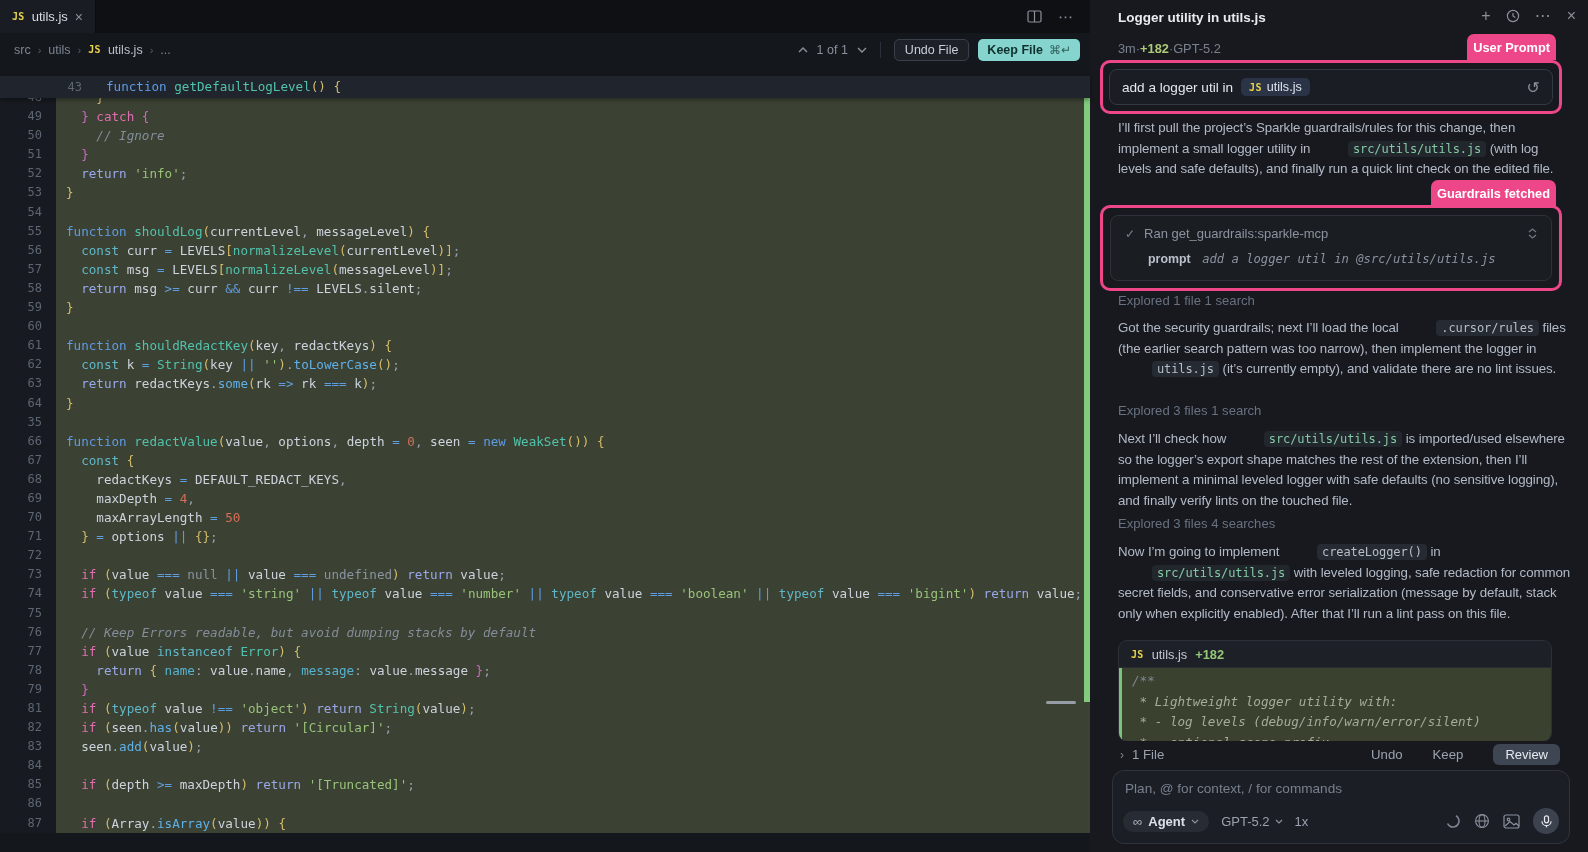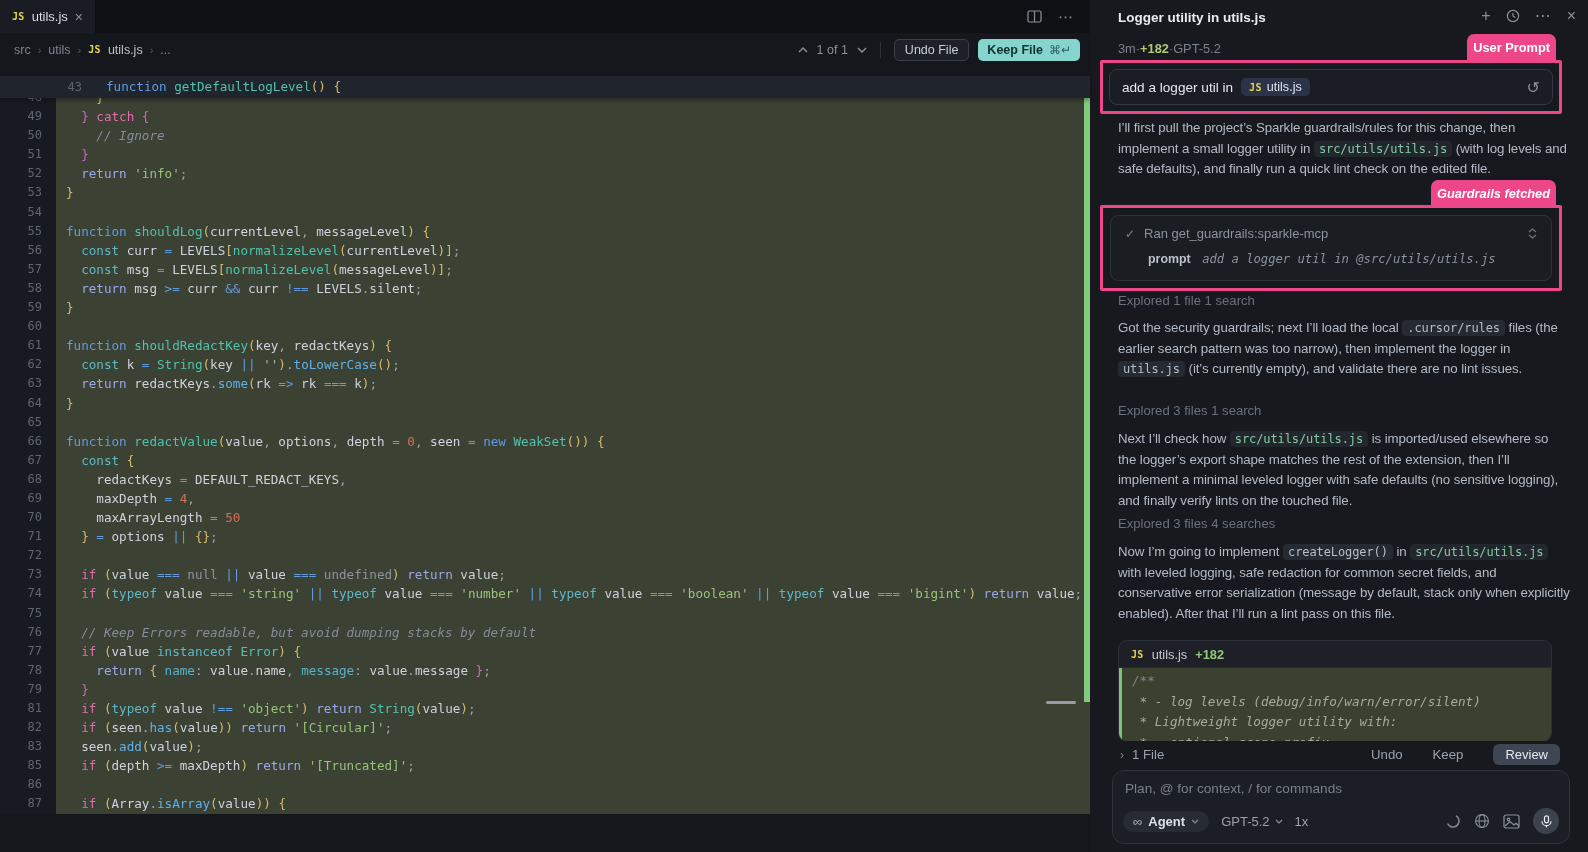--- a/index.html
+++ b/index.html
@@ -47,30 +47,30 @@
   
   .panel { position:absolute; left:1090px; top:0; width:498px; height:852px; background:#17191f; }
   .panel-header { position:absolute; left:28px; top:10px; color:#e8ebf0; font-size:13.5px; font-weight:700; }
   .panel-icons { position:absolute; right:12px; top:8px; display:flex; align-items:center; gap:15px; color:#8a919d; }
   .pi { font-size:16px; line-height:1; cursor:pointer; color:#8a919d; }
   .meta-row { position:absolute; left:28px; top:41px; display:flex; gap:0; font-size:12.8px; color:#7a828e; }
   .meta-added { color:#adc978; font-weight:600; }
 
   .pink-label { position:absolute; right:32px; height:26px; background:#ee4789; color:#fff; font-size:12.8px; font-weight:700; display:flex; align-items:center; padding:0 6px; border-radius:7px 7px 0 0; z-index:5; }
   .lbl-user-prompt { top:34px; }
-  .lbl-guardrails { top:180px;font-style:italic; }
-  .pink-box { position:absolute; left:10px; width:462px; border:3px solid #ee4789; border-radius:2px; z-index:4; background:#17191f; }
+  .lbl-guardrails { top:180px; }
+  .pink-box { position:absolute; left:10px; width:462px; border:3px solid #ee4789; border-radius:10px; z-index:4; background:#17191f; }
   .box-prompt { top:60px; height:54px; padding:6px; }
   .prompt-field { height:100%; background:#1a1d23; border:1px solid #343a45; border-radius:8px; display:flex; align-items:center; padding:0 12px; gap:8px; }
   .prompt-text { color:#e4e8ee; font-size:13.6px; }
   .file-chip { display:inline-flex; align-items:center; gap:5px; background:#2b3446; border-radius:5px; padding:2px 8px; color:#dfe4ec; font-size:12.6px; }
   .undo-arrow { margin-left:auto; color:#8a919d; font-size:16px; cursor:pointer; }
 
   .para { position:absolute; left:28px; width:452px; color:#b2bac6; font-size:13.3px; line-height:20.7px; letter-spacing:-0.1px; }
-  .chip { font-family:"DejaVu Sans Mono", monospace; font-size:12px; background:#262b33; color:#b6bec9; border-radius:4px; padding:1px 5px; overflow-wrap:anywhere; }
+  .chip { font-family:"DejaVu Sans Mono", monospace; font-size:12px; background:#262b33; color:#b6bec9; border-radius:4px; padding:1px 5px; overflow-wrap:anywhere;margin-left:34px; }
   .chip.green { color:#85c9a4; background:#21272c; }
 
   .box-tool { top:205px; height:86px; padding:7px; }
   .tool-inner { height:100%; border:1px solid #2c313b; border-radius:8px; background:#1a1d22; padding:10px 14px; }
   .tool-row1 { display:flex; align-items:center; gap:9px; color:#8b93a0; font-size:13px; }
   .tool-check { color:#778090; font-size:12px; }
   .tool-expand { margin-left:auto; display:flex; flex-direction:column; gap:1px; }
   .tool-row2 { margin-top:11px; padding-left:23px; font-size:12.4px; color:#8b93a0; }
   .tool-key { font-weight:700; color:#b9c0cb; margin-right:8px; }
   .tool-val { font-family:"DejaVu Sans Mono", monospace; font-style:italic; font-size:12.2px; }
@@ -175,38 +175,39 @@
         <div class="crow"><span class="gut">55</span><span class="ctx"><span class="tk-kb">function</span><span class="tk-fn"> shouldLog</span><span class="tk-py">(</span><span class="tk-v">currentLevel</span><span class="tk-pu">,</span><span class="tk-v"> messageLevel</span><span class="tk-py">) {</span></span></div>
         <div class="crow"><span class="gut">56</span><span class="ctx"><span class="tk-kc">  const</span><span class="tk-v"> curr </span><span class="tk-o">=</span><span class="tk-v"> LEVELS</span><span class="tk-py">[</span><span class="tk-fn">normalizeLevel</span><span class="tk-py">(</span><span class="tk-v">currentLevel</span><span class="tk-py">)]</span><span class="tk-pu">;</span></span></div>
         <div class="crow"><span class="gut">57</span><span class="ctx"><span class="tk-kc">  const</span><span class="tk-v"> msg </span><span class="tk-o">=</span><span class="tk-v"> LEVELS</span><span class="tk-py">[</span><span class="tk-fn">normalizeLevel</span><span class="tk-py">(</span><span class="tk-v">messageLevel</span><span class="tk-py">)]</span><span class="tk-pu">;</span></span></div>
         <div class="crow"><span class="gut">58</span><span class="ctx"><span class="tk-kr">  return</span><span class="tk-v"> msg </span><span class="tk-o">&gt;=</span><span class="tk-v"> curr </span><span class="tk-o">&amp;&amp;</span><span class="tk-v"> curr </span><span class="tk-o">!==</span><span class="tk-v"> LEVELS</span><span class="tk-pu">.</span><span class="tk-v">silent</span><span class="tk-pu">;</span></span></div>
         <div class="crow"><span class="gut">59</span><span class="ctx"><span class="tk-py">}</span></span></div>
         <div class="crow"><span class="gut">60</span><span class="ctx"></span></div>
         <div class="crow"><span class="gut">61</span><span class="ctx"><span class="tk-kb">function</span><span class="tk-fn"> shouldRedactKey</span><span class="tk-py">(</span><span class="tk-v">key</span><span class="tk-pu">,</span><span class="tk-v"> redactKeys</span><span class="tk-py">) {</span></span></div>
         <div class="crow"><span class="gut">62</span><span class="ctx"><span class="tk-kc">  const</span><span class="tk-v"> k </span><span class="tk-o">=</span><span class="tk-fn"> String</span><span class="tk-py">(</span><span class="tk-v">key </span><span class="tk-o">||</span><span class="tk-s"> ''</span><span class="tk-py">)</span><span class="tk-pu">.</span><span class="tk-me">toLowerCase</span><span class="tk-py">()</span><span class="tk-pu">;</span></span></div>
         <div class="crow"><span class="gut">63</span><span class="ctx"><span class="tk-kr">  return</span><span class="tk-v"> redactKeys</span><span class="tk-pu">.</span><span class="tk-me">some</span><span class="tk-py">(</span><span class="tk-v">rk </span><span class="tk-o">=&gt;</span><span class="tk-v"> rk </span><span class="tk-o">===</span><span class="tk-v"> k</span><span class="tk-py">)</span><span class="tk-pu">;</span></span></div>
         <div class="crow"><span class="gut">64</span><span class="ctx"><span class="tk-py">}</span></span></div>
-        <div class="crow"><span class="gut">65</span><span class="ctx"></span></div>
+        <div class="crow"><span class="gut">35</span><span class="ctx"></span></div>
         <div class="crow"><span class="gut">66</span><span class="ctx"><span class="tk-kb">function</span><span class="tk-fn"> redactValue</span><span class="tk-py">(</span><span class="tk-v">value</span><span class="tk-pu">,</span><span class="tk-v"> options</span><span class="tk-pu">,</span><span class="tk-v"> depth </span><span class="tk-o">=</span><span class="tk-n"> 0</span><span class="tk-pu">,</span><span class="tk-v"> seen </span><span class="tk-o">=</span><span class="tk-kb"> new</span><span class="tk-fn"> WeakSet</span><span class="tk-py">()</span><span class="tk-py">) {</span></span></div>
         <div class="crow"><span class="gut">67</span><span class="ctx"><span class="tk-kc">  const</span><span class="tk-py"> {</span></span></div>
         <div class="crow"><span class="gut">68</span><span class="ctx"><span class="tk-v">    redactKeys </span><span class="tk-o">=</span><span class="tk-v"> DEFAULT_REDACT_KEYS</span><span class="tk-pu">,</span></span></div>
         <div class="crow"><span class="gut">69</span><span class="ctx"><span class="tk-v">    maxDepth </span><span class="tk-o">=</span><span class="tk-n"> 4</span><span class="tk-pu">,</span></span></div>
         <div class="crow"><span class="gut">70</span><span class="ctx"><span class="tk-v">    maxArrayLength </span><span class="tk-o">=</span><span class="tk-n"> 50</span></span></div>
         <div class="crow"><span class="gut">71</span><span class="ctx"><span class="tk-py">  }</span><span class="tk-o"> =</span><span class="tk-v"> options </span><span class="tk-o">||</span><span class="tk-py"> {}</span><span class="tk-pu">;</span></span></div>
         <div class="crow"><span class="gut">72</span><span class="ctx"></span></div>
         <div class="crow"><span class="gut">73</span><span class="ctx"><span class="tk-kp">  if</span><span class="tk-py"> (</span><span class="tk-v">value </span><span class="tk-o">===</span><span class="tk-u"> null </span><span class="tk-o">||</span><span class="tk-v"> value </span><span class="tk-o">===</span><span class="tk-u"> undefined</span><span class="tk-py">)</span><span class="tk-kr"> return</span><span class="tk-v"> value</span><span class="tk-pu">;</span></span></div>
         <div class="crow"><span class="gut">74</span><span class="ctx"><span class="tk-kp">  if</span><span class="tk-py"> (</span><span class="tk-kc">typeof</span><span class="tk-v"> value </span><span class="tk-o">===</span><span class="tk-s"> 'string'</span><span class="tk-o"> ||</span><span class="tk-kc"> typeof</span><span class="tk-v"> value </span><span class="tk-o">===</span><span class="tk-s"> 'number'</span><span class="tk-o"> ||</span><span class="tk-kc"> typeof</span><span class="tk-v"> value </span><span class="tk-o">===</span><span class="tk-s"> 'boolean'</span><span class="tk-o"> ||</span><span class="tk-kc"> typeof</span><span class="tk-v"> value </span><span class="tk-o">===</span><span class="tk-s"> 'bigint'</span><span class="tk-py">)</span><span class="tk-kr"> return</span><span class="tk-v"> value</span><span class="tk-pu">;</span></span></div>
         <div class="crow"><span class="gut">75</span><span class="ctx"></span></div>
         <div class="crow"><span class="gut">76</span><span class="ctx"><span class="tk-c">  // Keep Errors readable, but avoid dumping stacks by default</span></span></div>
         <div class="crow"><span class="gut">77</span><span class="ctx"><span class="tk-kp">  if</span><span class="tk-py"> (</span><span class="tk-v">value </span><span class="tk-kc">instanceof</span><span class="tk-fn"> Error</span><span class="tk-py">)</span><span class="tk-py"> {</span></span></div>
         <div class="crow"><span class="gut">78</span><span class="ctx"><span class="tk-kr">    return</span><span class="tk-py"> {</span><span class="tk-pr"> name</span><span class="tk-pu">:</span><span class="tk-v"> value</span><span class="tk-pu">.</span><span class="tk-v">name</span><span class="tk-pu">,</span><span class="tk-pr"> message</span><span class="tk-pu">:</span><span class="tk-v"> value</span><span class="tk-pu">.</span><span class="tk-v">message</span><span class="tk-pm"> }</span><span class="tk-pu">;</span></span></div>
         <div class="crow"><span class="gut">79</span><span class="ctx"><span class="tk-pm">  }</span></span></div>
         <div class="crow"><span class="gut">81</span><span class="ctx"><span class="tk-kp">  if</span><span class="tk-py"> (</span><span class="tk-kc">typeof</span><span class="tk-v"> value </span><span class="tk-o">!==</span><span class="tk-s"> 'object'</span><span class="tk-py">)</span><span class="tk-kr"> return</span><span class="tk-fn"> String</span><span class="tk-py">(</span><span class="tk-v">value</span><span class="tk-py">)</span><span class="tk-pu">;</span></span></div>
         <div class="crow"><span class="gut">82</span><span class="ctx"><span class="tk-kp">  if</span><span class="tk-py"> (</span><span class="tk-v">seen</span><span class="tk-pu">.</span><span class="tk-me">has</span><span class="tk-py">(</span><span class="tk-v">value</span><span class="tk-py">))</span><span class="tk-kr"> return</span><span class="tk-s"> '[Circular]'</span><span class="tk-pu">;</span></span></div>
         <div class="crow"><span class="gut">83</span><span class="ctx"><span class="tk-v">  seen</span><span class="tk-pu">.</span><span class="tk-me">add</span><span class="tk-py">(</span><span class="tk-v">value</span><span class="tk-py">)</span><span class="tk-pu">;</span></span></div>
+        <div class="crow"><span class="gut">84</span><span class="ctx"></span></div>
         <div class="crow"><span class="gut">85</span><span class="ctx"><span class="tk-kp">  if</span><span class="tk-py"> (</span><span class="tk-v">depth </span><span class="tk-o">&gt;=</span><span class="tk-v"> maxDepth</span><span class="tk-py">)</span><span class="tk-kr"> return</span><span class="tk-s"> '[Truncated]'</span><span class="tk-pu">;</span></span></div>
         <div class="crow"><span class="gut">86</span><span class="ctx"></span></div>
         <div class="crow"><span class="gut">87</span><span class="ctx"><span class="tk-kp">  if</span><span class="tk-py"> (</span><span class="tk-v">Array</span><span class="tk-pu">.</span><span class="tk-me">isArray</span><span class="tk-py">(</span><span class="tk-v">value</span><span class="tk-py">))</span><span class="tk-py"> {</span></span></div>
       </div>
 
     <div class="ruler-added"></div>
     <div class="scroll-thumb"></div>
   </div>
 
   <div class="panel">
@@ -276,21 +277,21 @@
     <div class="para" style="top:429px">Next I’ll check how <span class="chip green">src/utils/utils.js</span> is imported/used elsewhere so the logger’s export shape matches the rest of the extension, then I’ll implement a minimal leveled logger with safe defaults (no sensitive logging), and finally verify lints on the touched file.</div>
     <div class="explored" style="top:516px">Explored 3 files 4 searches</div>
     <div class="para" style="top:542px">Now I’m going to implement <span class="chip">createLogger()</span> in <span class="chip green">src/utils/utils.js</span> with leveled logging, safe redaction for common secret fields, and conservative error serialization (message by default, stack only when explicitly enabled). After that I’ll run a lint pass on this file.</div>
 
     <div class="diff-card">
       <div class="diff-head">
         <span class="js-badge">JS</span>
         <span class="diff-file">utils.js</span>
         <span class="diff-added">+182</span>
       </div>
-      <div class="diff-body" id="diff-lines"><div class="dline">/**</div><div class="dline"> * - log levels (debug/info/warn/error/silent)</div><div class="dline"> * Lightweight logger utility with:</div><div class="dline"> * - optional scope prefix</div></div>
+      <div class="diff-body" id="diff-lines"><div class="dline">/**</div><div class="dline"> * Lightweight logger utility with:</div><div class="dline"> * - log levels (debug/info/warn/error/silent)</div><div class="dline"> * - optional scope prefix</div></div>
     </div>
 
     <div class="files-bar">
       <div class="files-left">
         <span class="files-chevron">›</span>
         <span>1 File</span>
       </div>
       <div class="files-actions">
         <span class="txt-btn">Undo</span>
         <span class="txt-btn">Keep</span>

